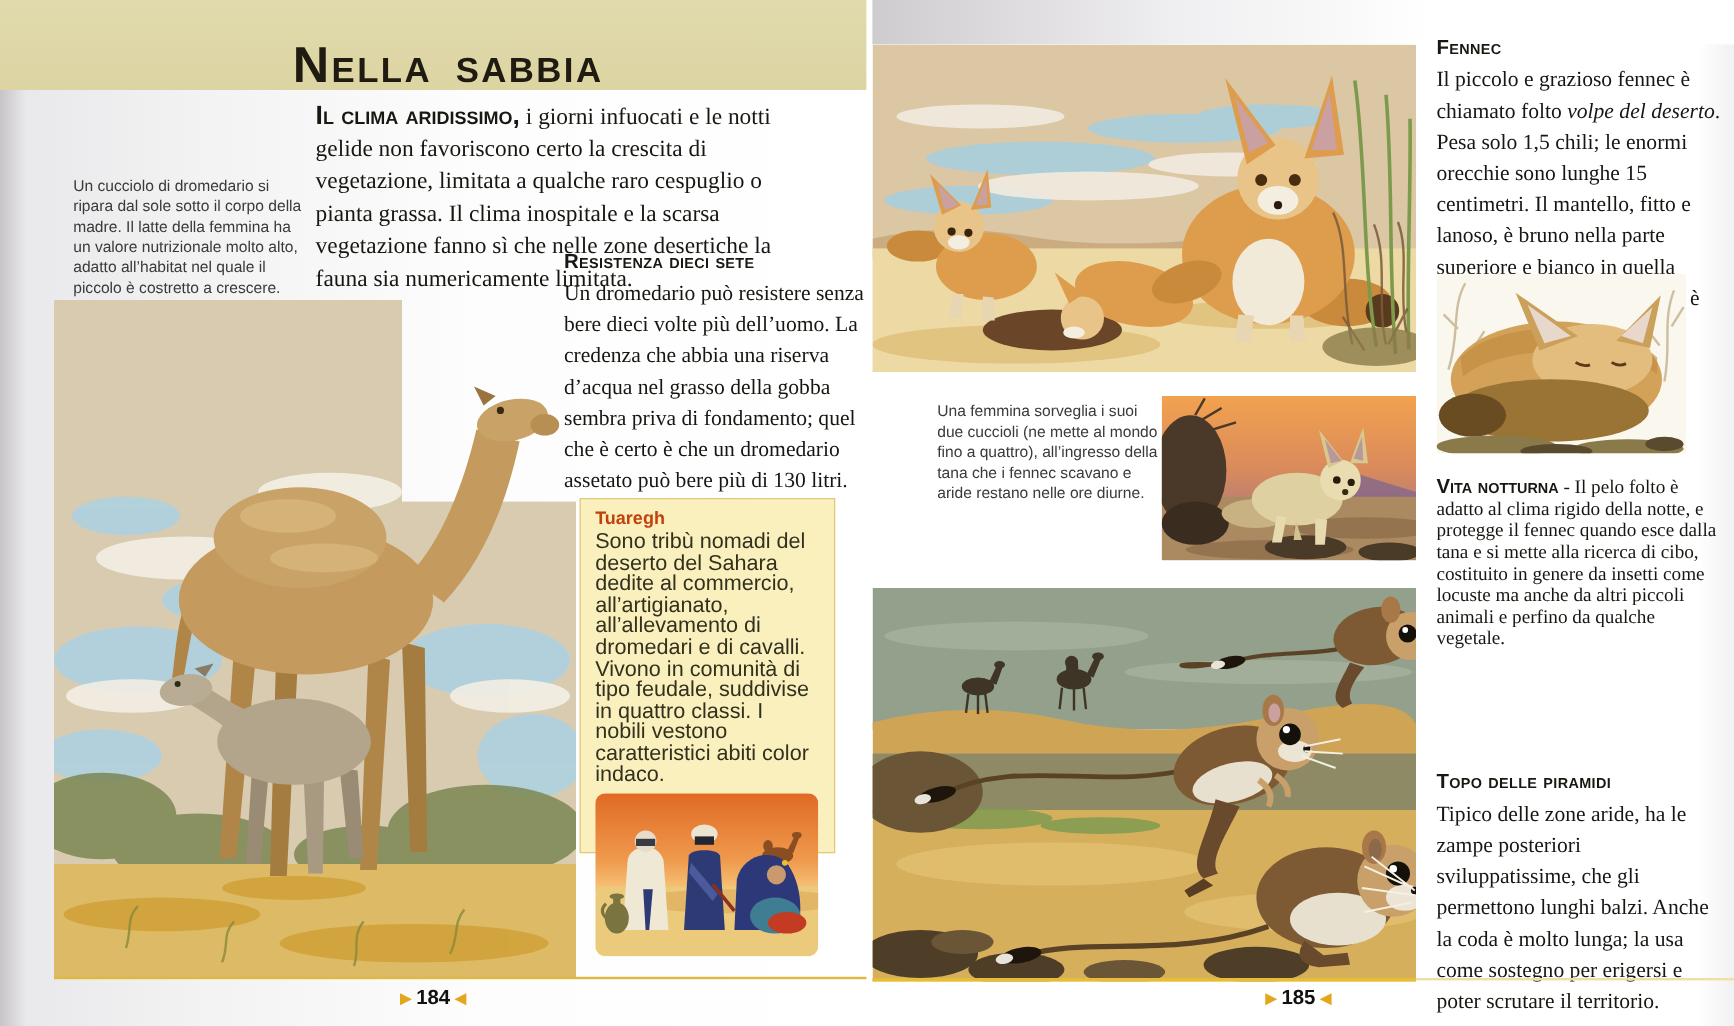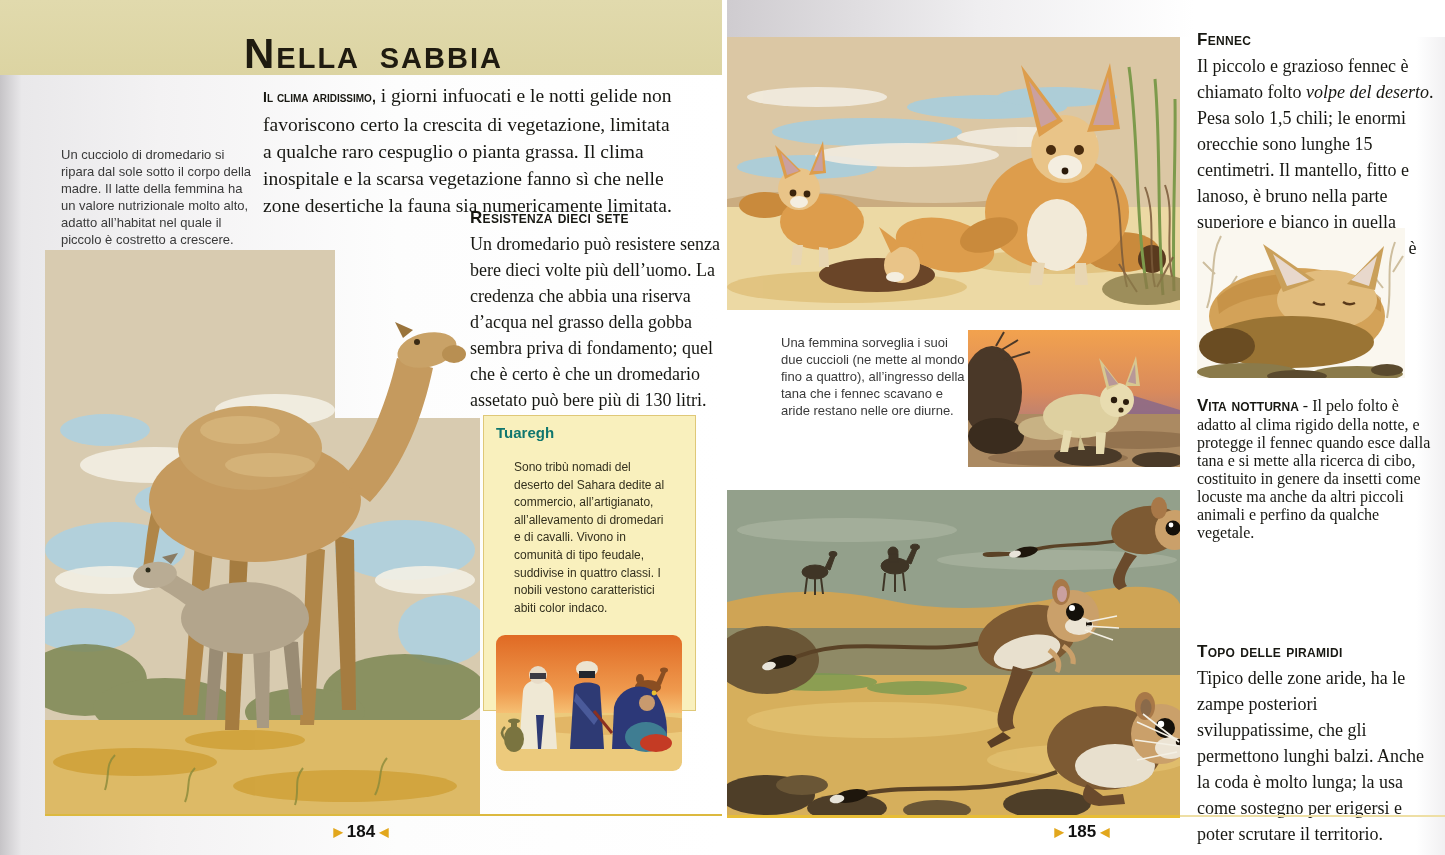--- a/index.html
+++ b/index.html
@@ -16,31 +16,31 @@
     font-family:"Liberation Sans",sans-serif;font-weight:700;font-size:42px;
     font-variant:small-caps;letter-spacing:2px;word-spacing:6px;color:#1f1b10;}
   .photo-caption{position:absolute;margin:16px;font-family:"Liberation Sans",sans-serif;
     font-size:13px;line-height:17px;color:#3a3a3a;}
   .left-caption{left:45px;top:130px;width:198px;}
   .den-caption{left:38px;top:318px;width:188px;}
   .intro{position:absolute;left:263px;top:82px;width:410px;margin:0;
     font-size:19.5px;line-height:27px;}
   .lead,.sec-heading,.sec-heading-inline{font-family:"Liberation Sans",sans-serif;
     font-weight:700;font-variant:small-caps;color:#181812;}
-  .lead{font-size:14px;text-align:center;}
+  .lead{font-size:22px;text-align:center;}
   .sec-heading{margin:0 0 3px 0;font-size:17px;letter-spacing:.3px;}
   .sec-heading-inline{font-size:17px;}
   .serif-body{margin:0;font-size:18px;line-height:26px;}
   .thirst{position:absolute;left:470px;top:208px;width:252px;}
   .tuaregh-box{position:absolute;left:483px;top:415px;width:213px;height:296px;
     box-sizing:border-box;background:#f9f0bd;border:1px solid #dfc878;padding:8px 12px;}
   .tuaregh-box h3{margin:0 0 2px 0;font-family:"Liberation Sans",sans-serif;
-    font-size:15px;font-weight:700;color:#0f766e;}
-  .tuaregh-box p{margin:18px;font-family:"Liberation Sans",sans-serif;
-    font-size:12px;line-height:17.6px;color:#33301e;}
+    font-size:15px;font-weight:700;color:#c2410c;}
+  .tuaregh-box p{margin:0;font-family:"Liberation Sans",sans-serif;
+    font-size:18px;line-height:17.6px;color:#33301e;}
   .tuareg-illo{margin-top:7px;width:186px;height:136px;border-radius:9px;overflow:hidden;}
   .illo{position:absolute;overflow:hidden;}
   .camel-illo{left:45px;top:250px;width:435px;height:565px;}
   .fennec-family-illo{left:0;top:37px;width:453px;height:273px;}
   .fennec-den-illo{left:241px;top:330px;width:212px;height:137px;}
   .sleeping-illo{left:470px;top:228px;width:208px;height:150px;}
   .jerboa-illo{left:0;top:490px;width:453px;height:328px;}
   .top-strip{position:absolute;left:0;top:0;width:718px;height:37px;
     background:linear-gradient(90deg,#cfccd0 0%,#efeef0 35%,#ffffff 65%);}
   .col-block{position:absolute;left:470px;width:237px;}

